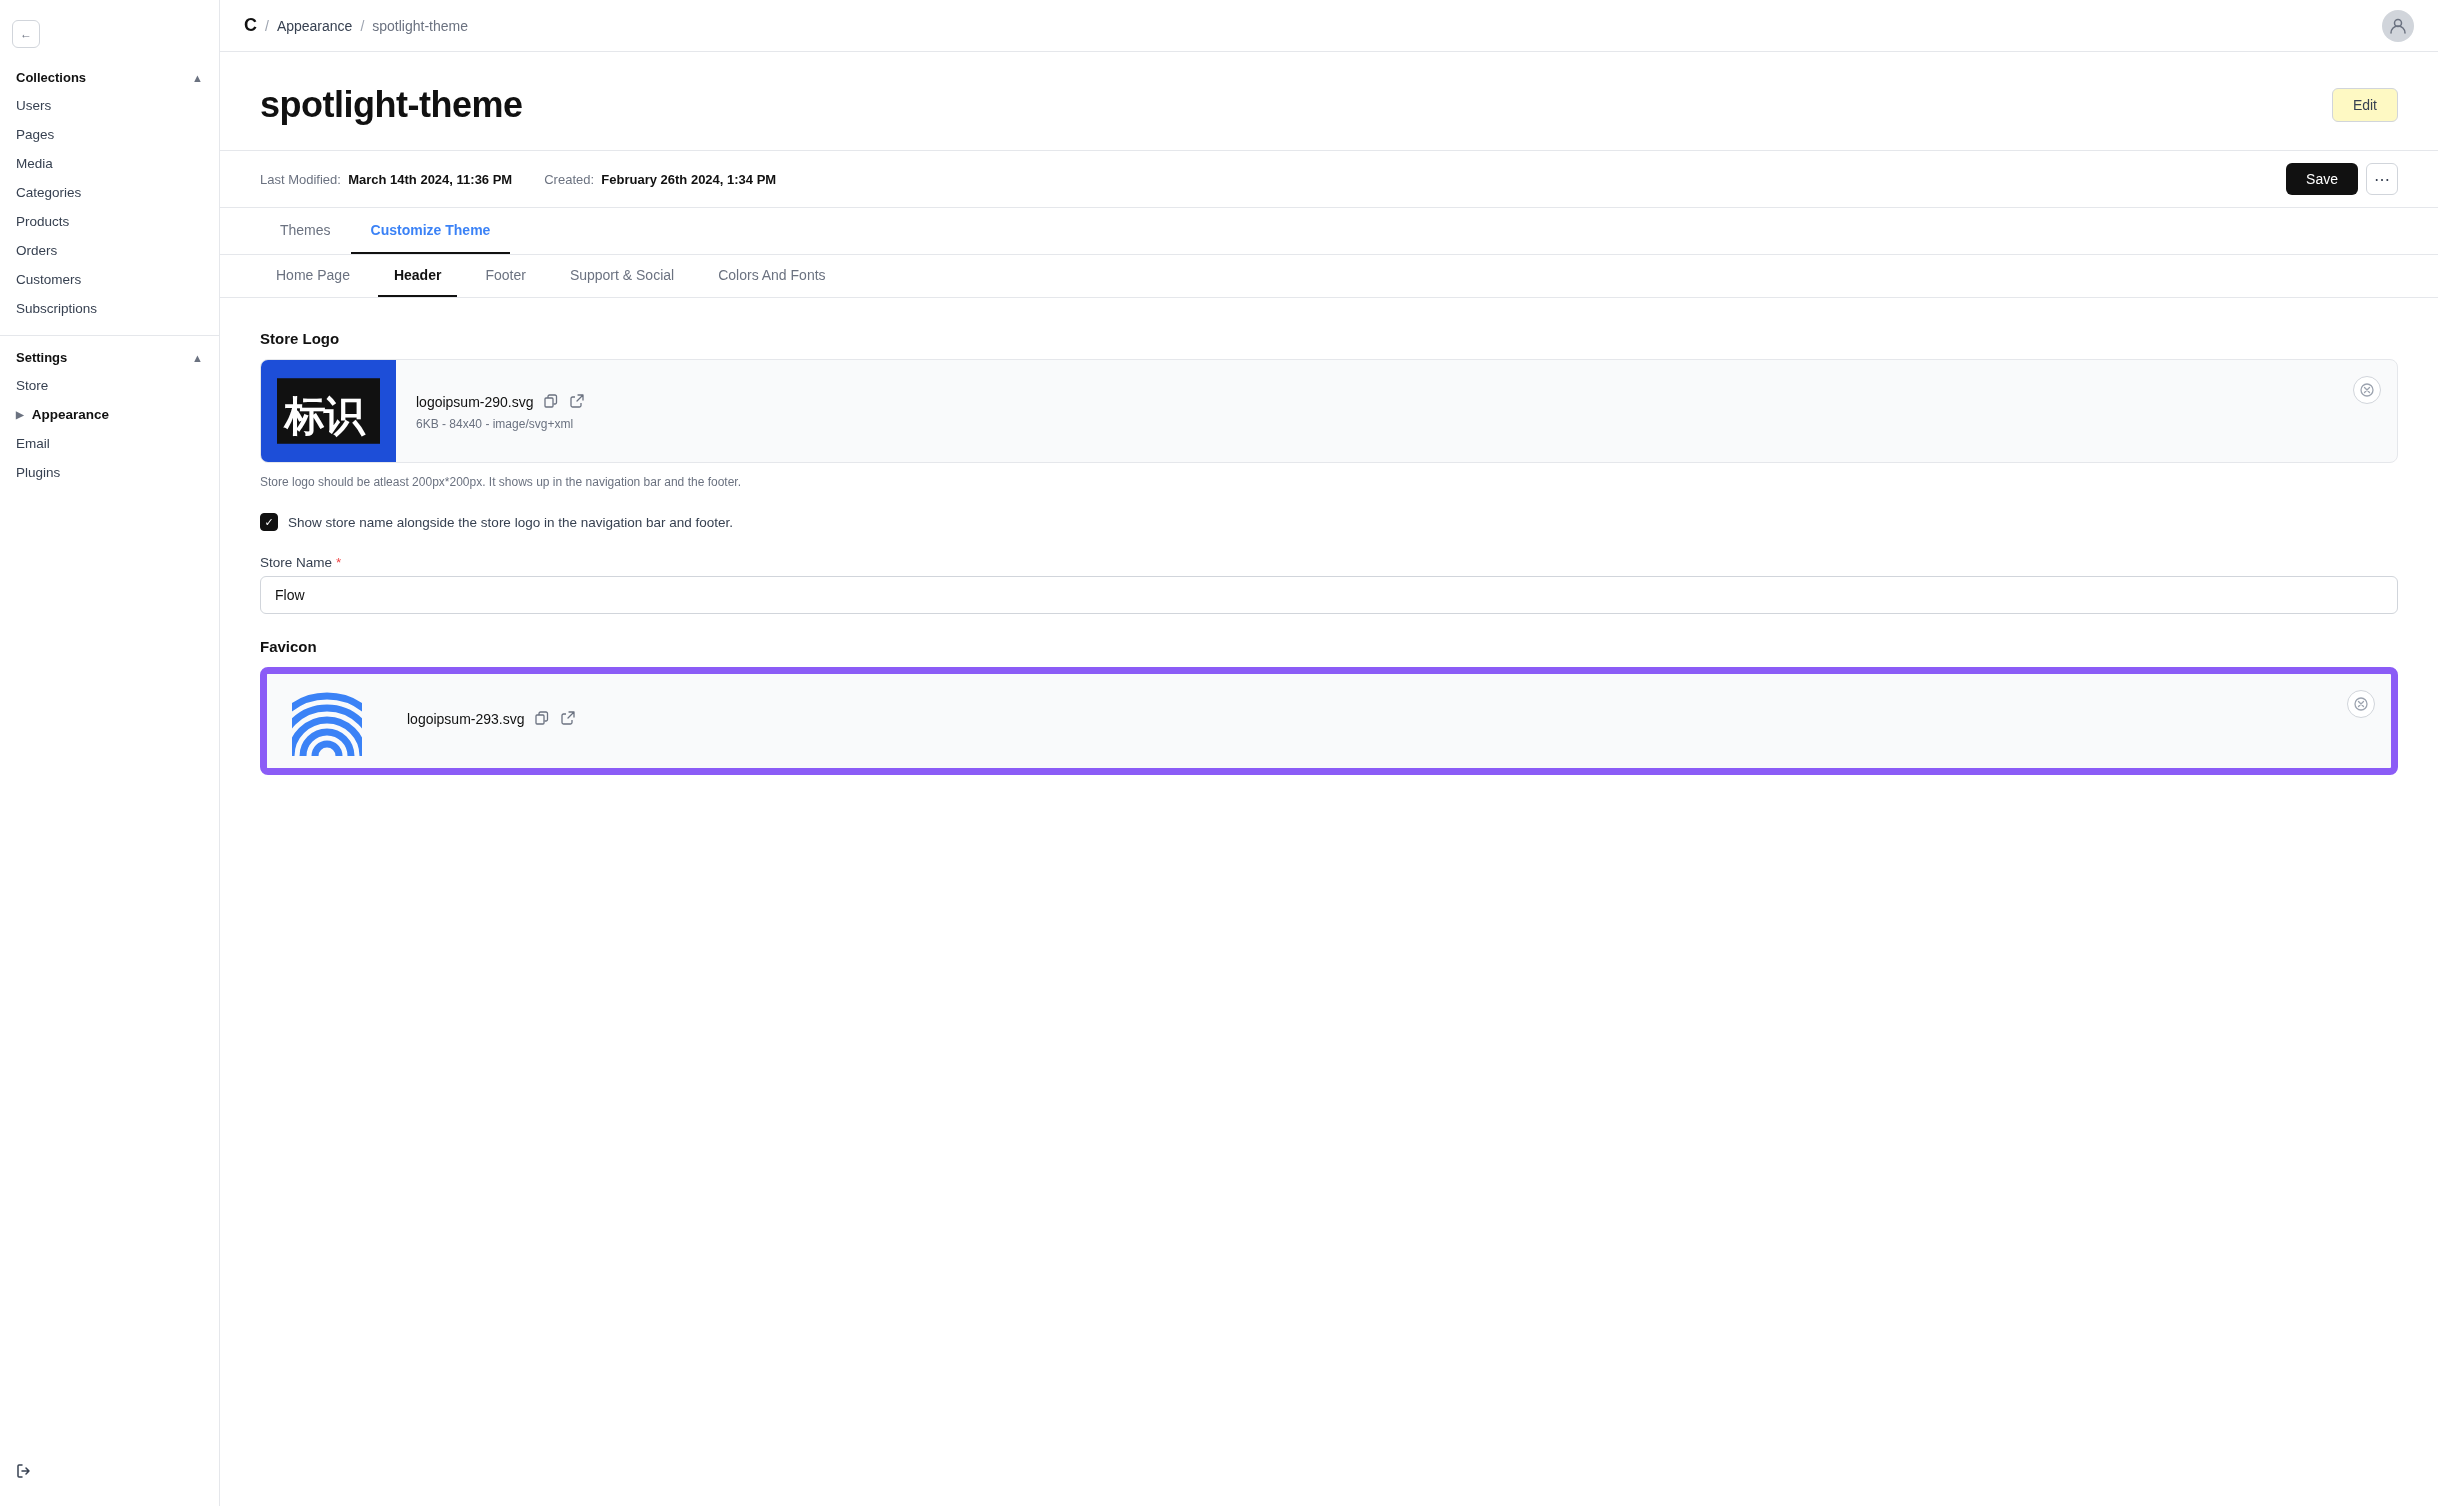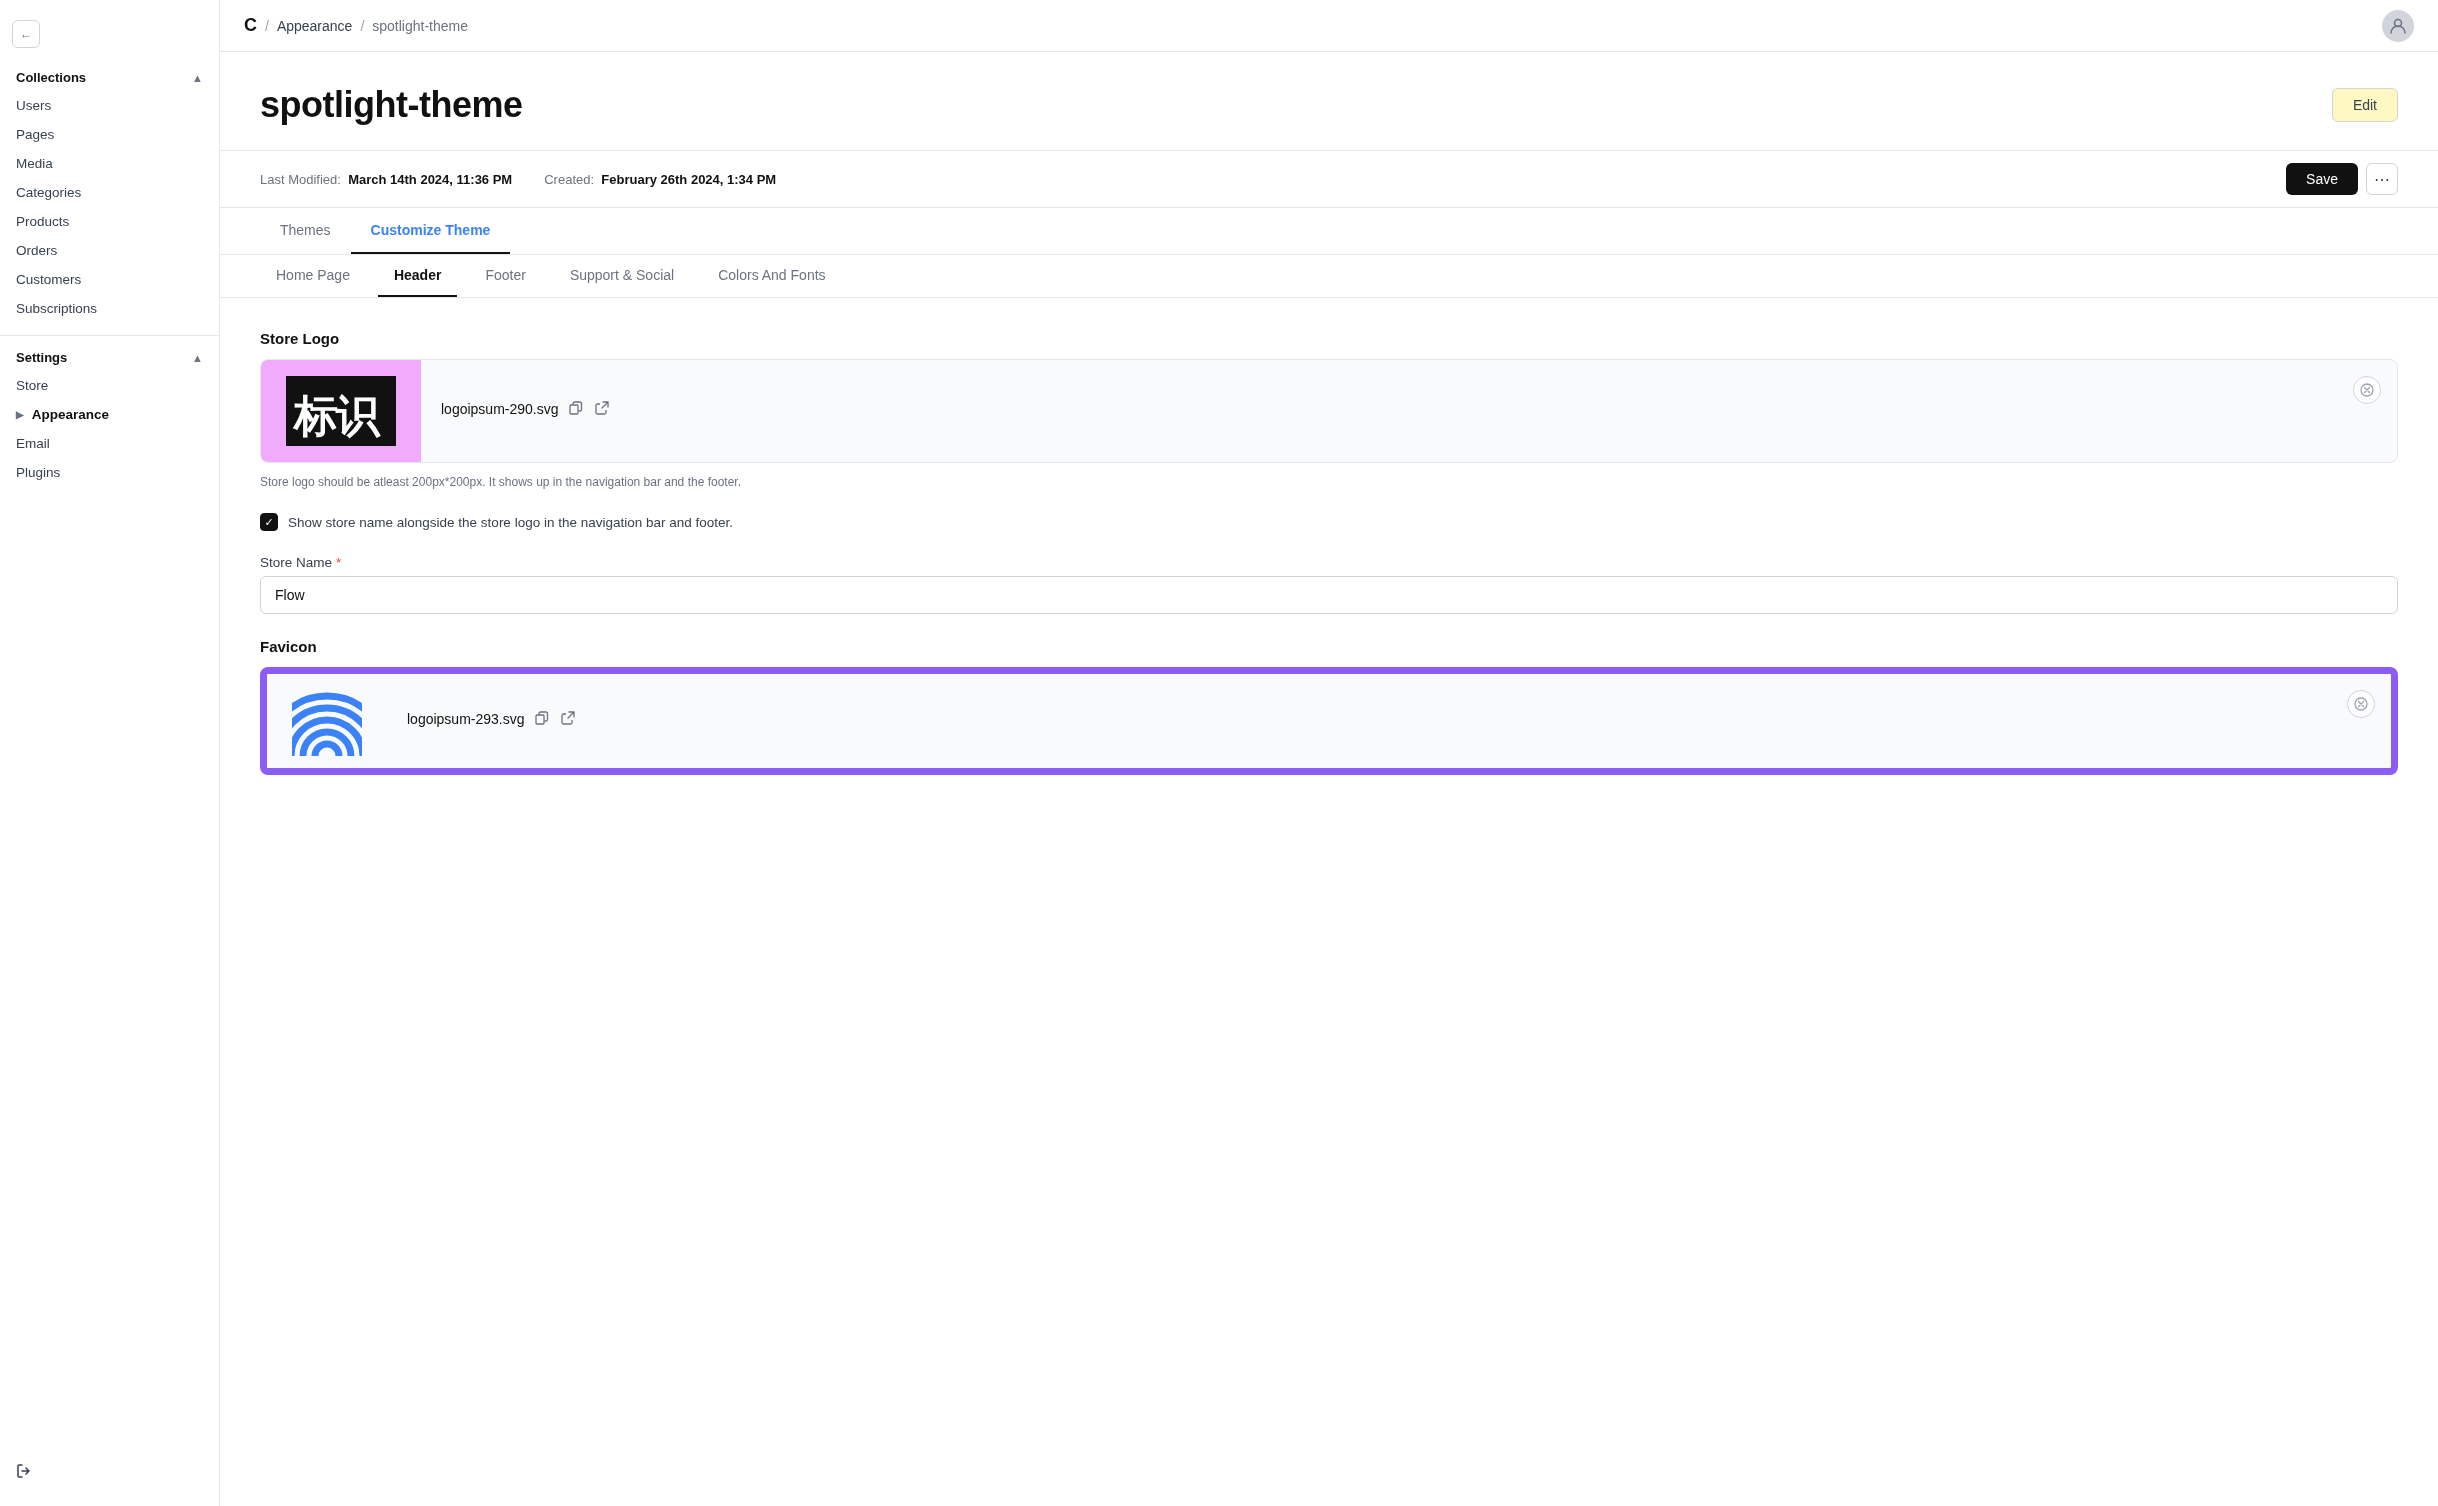--- a/index.html
+++ b/index.html
@@ -248,23 +248,23 @@
     .logo-upload-area {
       display: flex;
       align-items: stretch;
       background: #f9fafb;
       border: 1px solid #e5e7eb;
       border-radius: 8px;
       overflow: hidden;
       margin-bottom: 12px;
     }
     .logo-preview {
-      width: 160px;
+      width: 135px;
       min-height: 100px;
-      background: #f0abfc;
+      background: #1d4ed8;
       display: flex;
       align-items: center;
       justify-content: center;
       padding: 16px;
       flex-shrink: 0;
     }
     .logo-info {
       flex: 1;
       padding: 16px 20px;
       display: flex;
@@ -556,20 +556,21 @@
                     <path d="M4 4V2.5A1.5 1.5 0 015.5 1H11a1.5 1.5 0 011.5 1.5v6A1.5 1.5 0 0111 10H9.5" stroke="#6b7280" stroke-width="1.3"></path>
                   </svg>
               </button>
               <button class="logo-icon-btn" title="Open">
                 <svg width="14" height="14" viewBox="0 0 14 14" fill="none">
                     <path d="M5 3H2.5A1.5 1.5 0 001 4.5v7A1.5 1.5 0 002.5 13h7A1.5 1.5 0 0011 11.5V9" stroke="#6b7280" stroke-width="1.3"></path>
                     <path d="M8 1h5m0 0v5m0-5L7 7" stroke="#6b7280" stroke-width="1.3" stroke-linecap="round"></path>
                   </svg>
               </button>
             </div>
+            <span class="logo-meta">6KB - 84x40 - image/svg+xml</span>
           </div>
           <button class="logo-remove-btn">
             <svg width="14" height="14" viewBox="0 0 14 14" fill="none">
               <circle cx="7" cy="7" r="6" stroke="#9ca3af" stroke-width="1.3"></circle>
               <path d="M4.5 4.5l5 5M9.5 4.5l-5 5" stroke="#9ca3af" stroke-width="1.3" stroke-linecap="round"></path>
             </svg>
           </button>
         </div>
         <p class="logo-hint">Store logo should be atleast 200px*200px. It shows up in the navigation bar and the footer.</p>
       </div>

